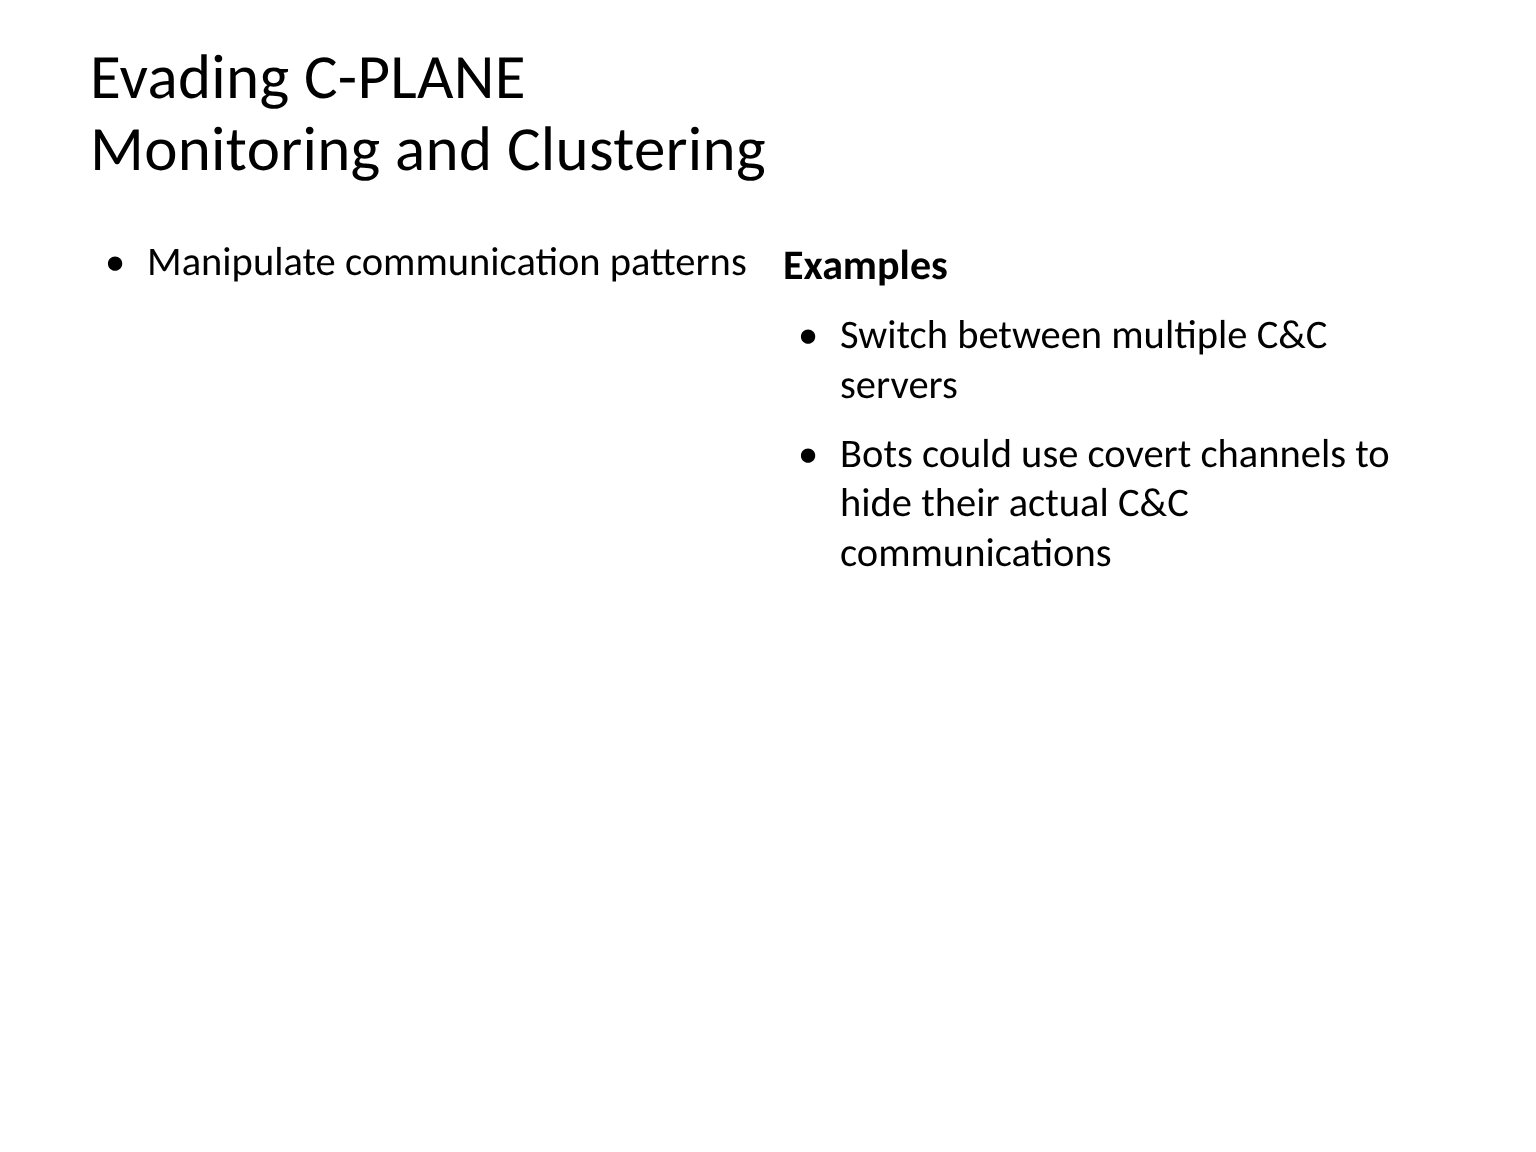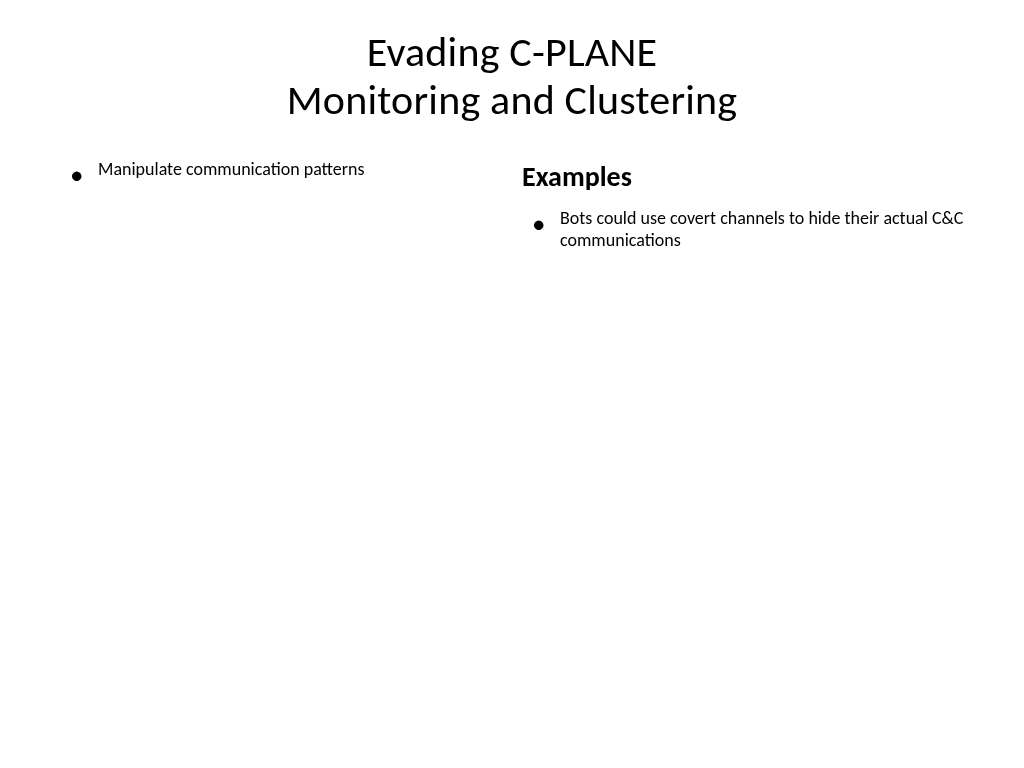--- a/index.html
+++ b/index.html
@@ -11,21 +11,21 @@
     color: #000000;
     overflow: hidden;
   }
   .slide {
     width: 1024px;
     height: 768px;
     position: relative;
     padding: 28px 60px 40px 60px;
   }
   .title {
-    text-align: center;
+    text-align: left;
     font-size: 42px;
     font-weight: 400;
     line-height: 1.15;
     color: #000;
     margin-bottom: 34px;
     letter-spacing: 0.2px;
   }
   .columns {
     display: flex;
     flex-direction: row;
@@ -40,21 +40,21 @@
     color: #000;
     margin-bottom: 14px;
   }
   ul.bullets {
     list-style: none;
     padding-left: 0;
   }
   ul.bullets li {
     position: relative;
     padding-left: 38px;
-    font-size: 18px;
+    font-size: 27px;
     line-height: 1.22;
     color: #000;
     margin-bottom: 14px;
     font-weight: 400;
   }
   ul.bullets li::before {
     content: "•";
     position: absolute;
     left: 10px;
     top: 0;
@@ -73,17 +73,18 @@
 
   <div class="columns">
     <div class="col">
       <ul class="bullets">
         <li>Manipulate communication patterns</li>
       </ul>
     </div>
     <div class="col">
       <div class="col-heading">Examples</div>
       <ul class="bullets">
+        <li>Switch between multiple C&amp;C servers</li>
         <li>Bots could use covert channels to hide their actual C&amp;C communications</li>
       </ul>
     </div>
   </div>
 </div>
 
 </body></html>

